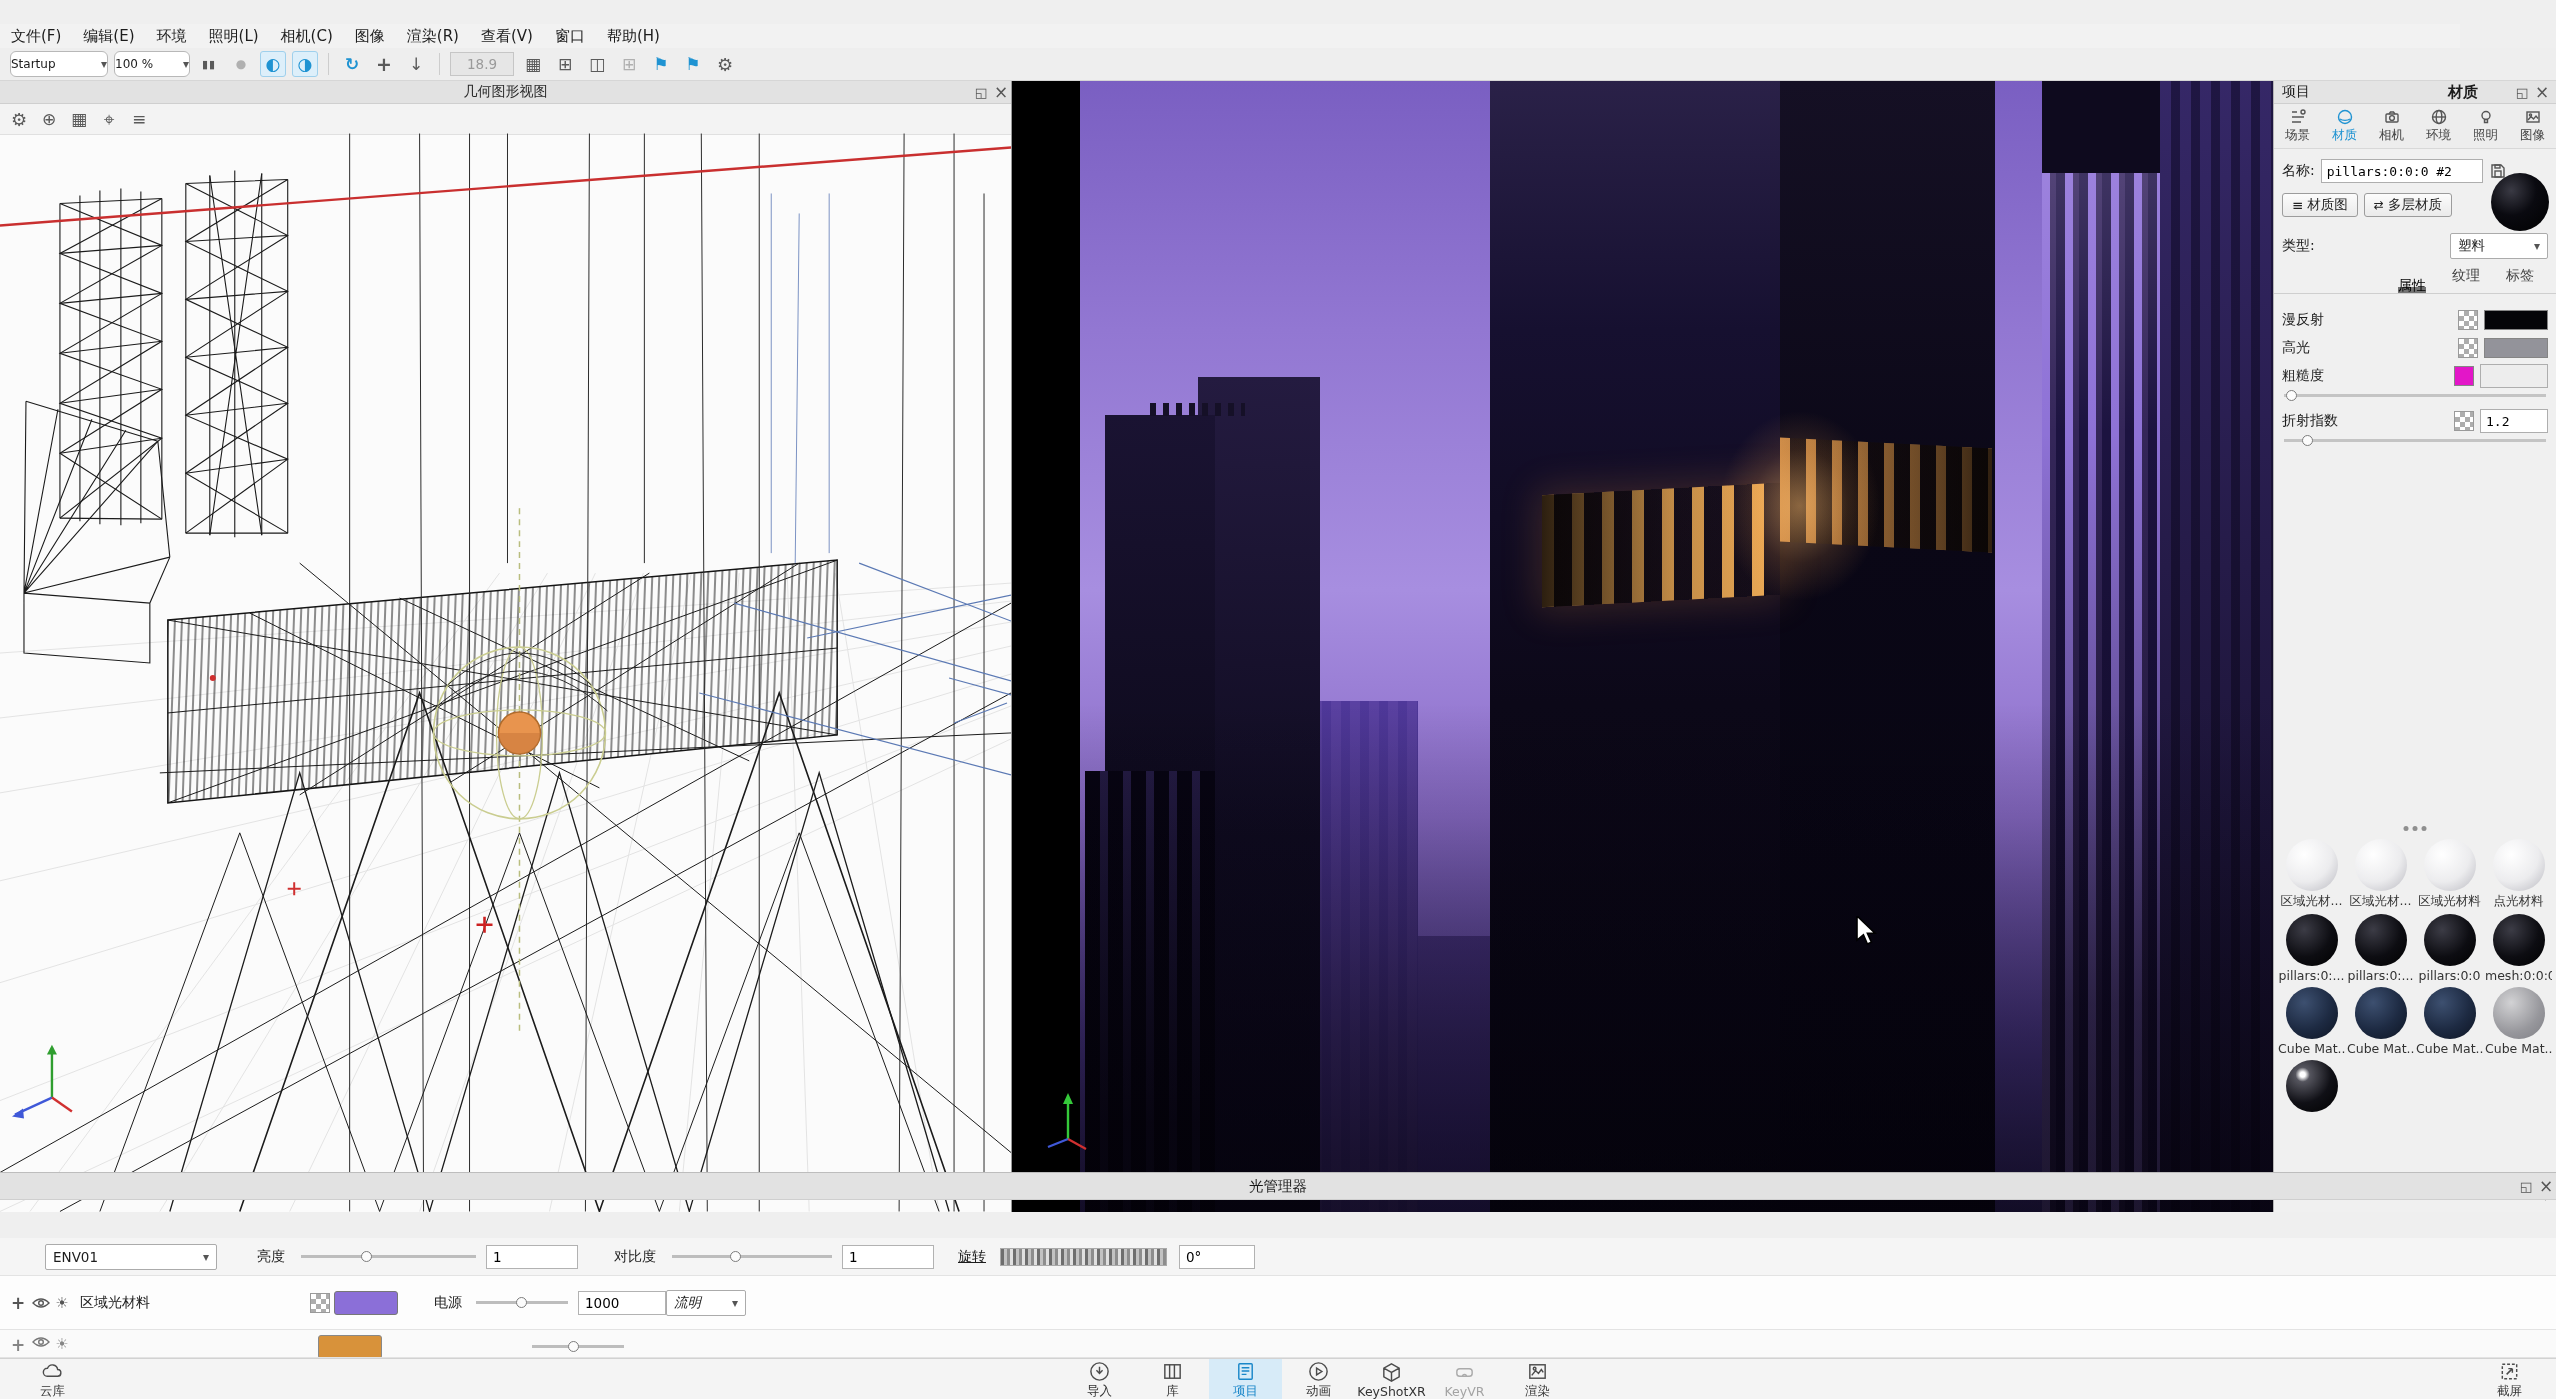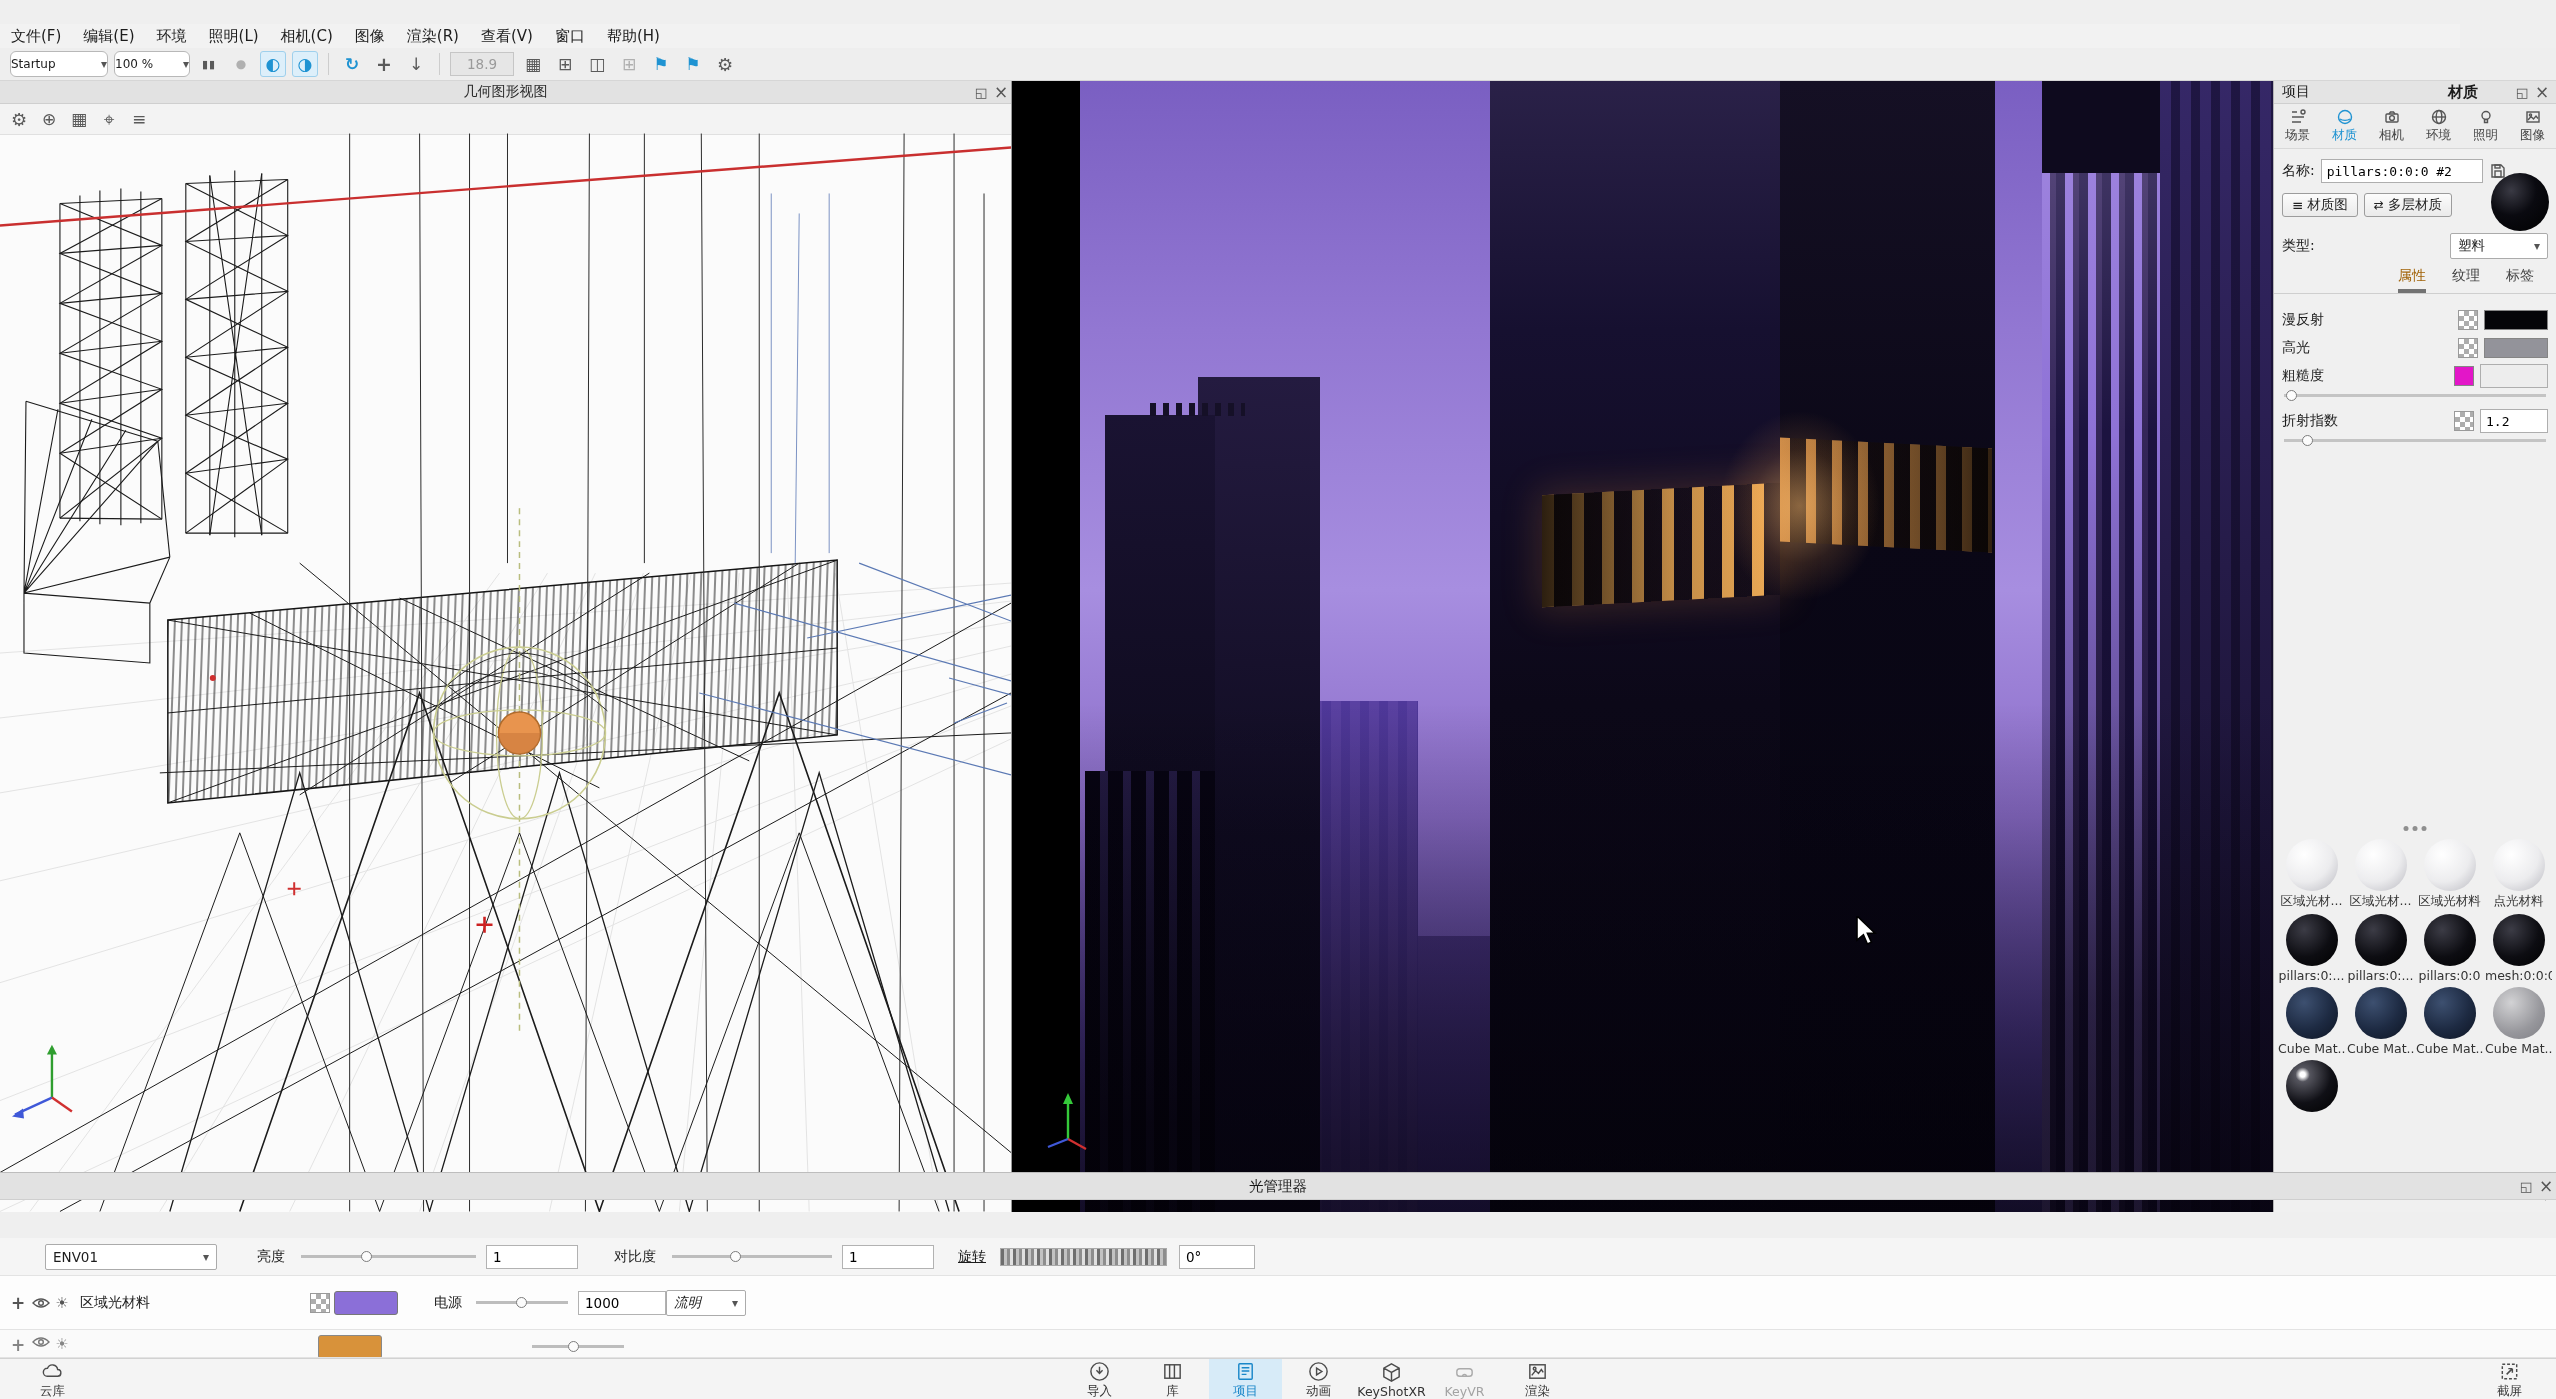--- a/index.html
+++ b/index.html
@@ -78,21 +78,21 @@
   .pinput{height:22px;border:1px solid #aeaeae;background:#fff;font-size:13px;padding:0 5px;
           font-family:"DejaVu Sans Mono","Liberation Mono",monospace;}
   .pbtn{height:24px;border:1px solid #9c9c9c;background:linear-gradient(#fcfcfc,#eaeaea);
         border-radius:3px;font-size:13.5px;display:flex;align-items:center;gap:4px;padding:0 9px;
         font-family:inherit;color:#222;}
   .dd{display:flex;align-items:center;justify-content:space-between;background:#fff;
       border:1px solid #ababab;border-radius:2px;height:24px;padding:0 7px;font-size:13.5px;}
   .dd::after{content:"▾";color:#555;font-size:12px;margin-left:6px;}
   .subtabs{display:flex;gap:26px;justify-content:flex-end;padding:8px 22px 0 0;border-bottom:1px solid #cfcfcf;height:26px;box-sizing:content-box;}
   .subtab{font-size:14px;color:#444;padding-bottom:6px;}
-  .subtab.active{color:#a16207;border-bottom:4px solid #737373;}
+  .subtab.active{color:#000000;border-bottom:6px solid #737373;margin-top:10px;}
   .checker{width:20px;height:20px;border:1px solid #9a9a9a;box-sizing:border-box;
            background:conic-gradient(#adadad 0 25%,#fff 0 50%,#adadad 0 75%,#fff 0);background-size:10px 10px;}
   .swatch{width:64px;height:20px;border:1px solid #858585;box-sizing:border-box;}
   .pslider{position:relative;height:3px;background:#c4c4c4;margin:4px 10px 10px 10px;}
   .knob{position:absolute;width:11px;height:11px;top:-4px;background:#fcfcfc;border:1px solid #7c7c7c;border-radius:50%;box-sizing:border-box;}
   .dots{position:absolute;top:745px;left:50%;transform:translateX(-50%);width:5px;height:5px;
         border-radius:50%;background:#8f8f8f;box-shadow:-9px 0 0 #8f8f8f,9px 0 0 #8f8f8f;}
   .lib{position:absolute;top:758px;left:3px;right:3px;display:flex;flex-wrap:wrap;}
   .lib-item{width:69px;display:flex;flex-direction:column;align-items:center;margin-bottom:4px;}
   .ball{width:52px;height:52px;border-radius:50%;}

